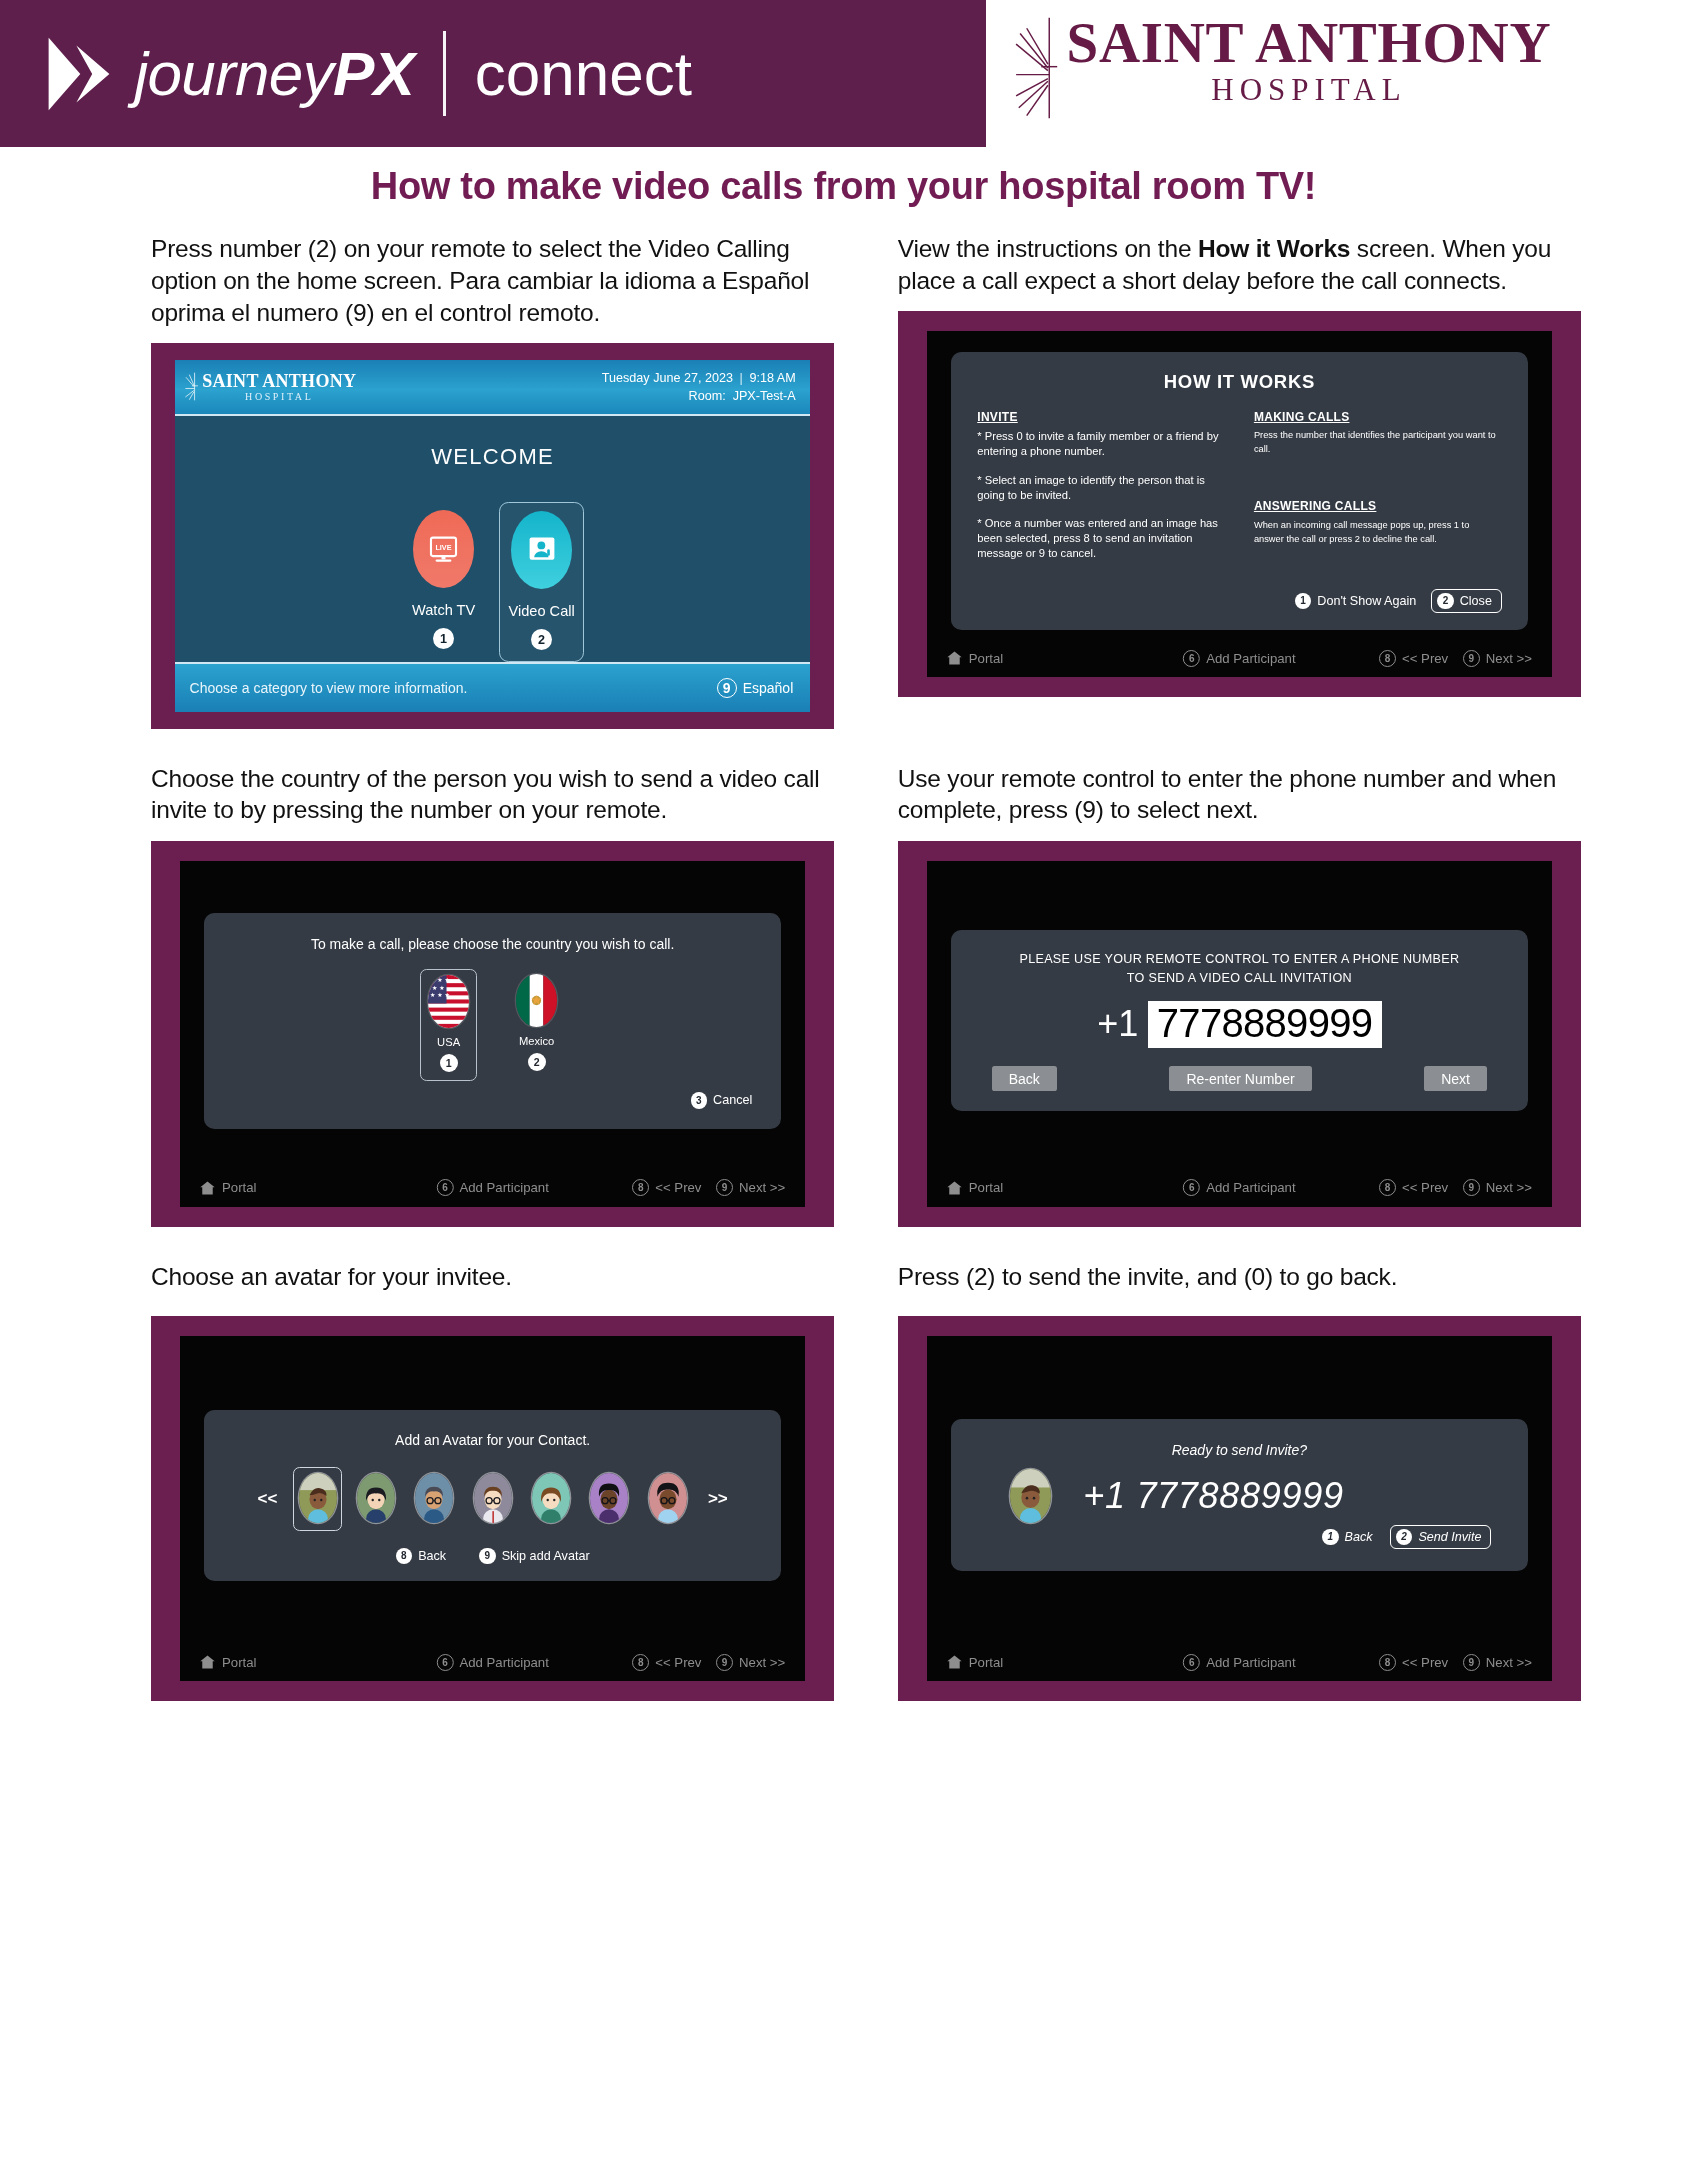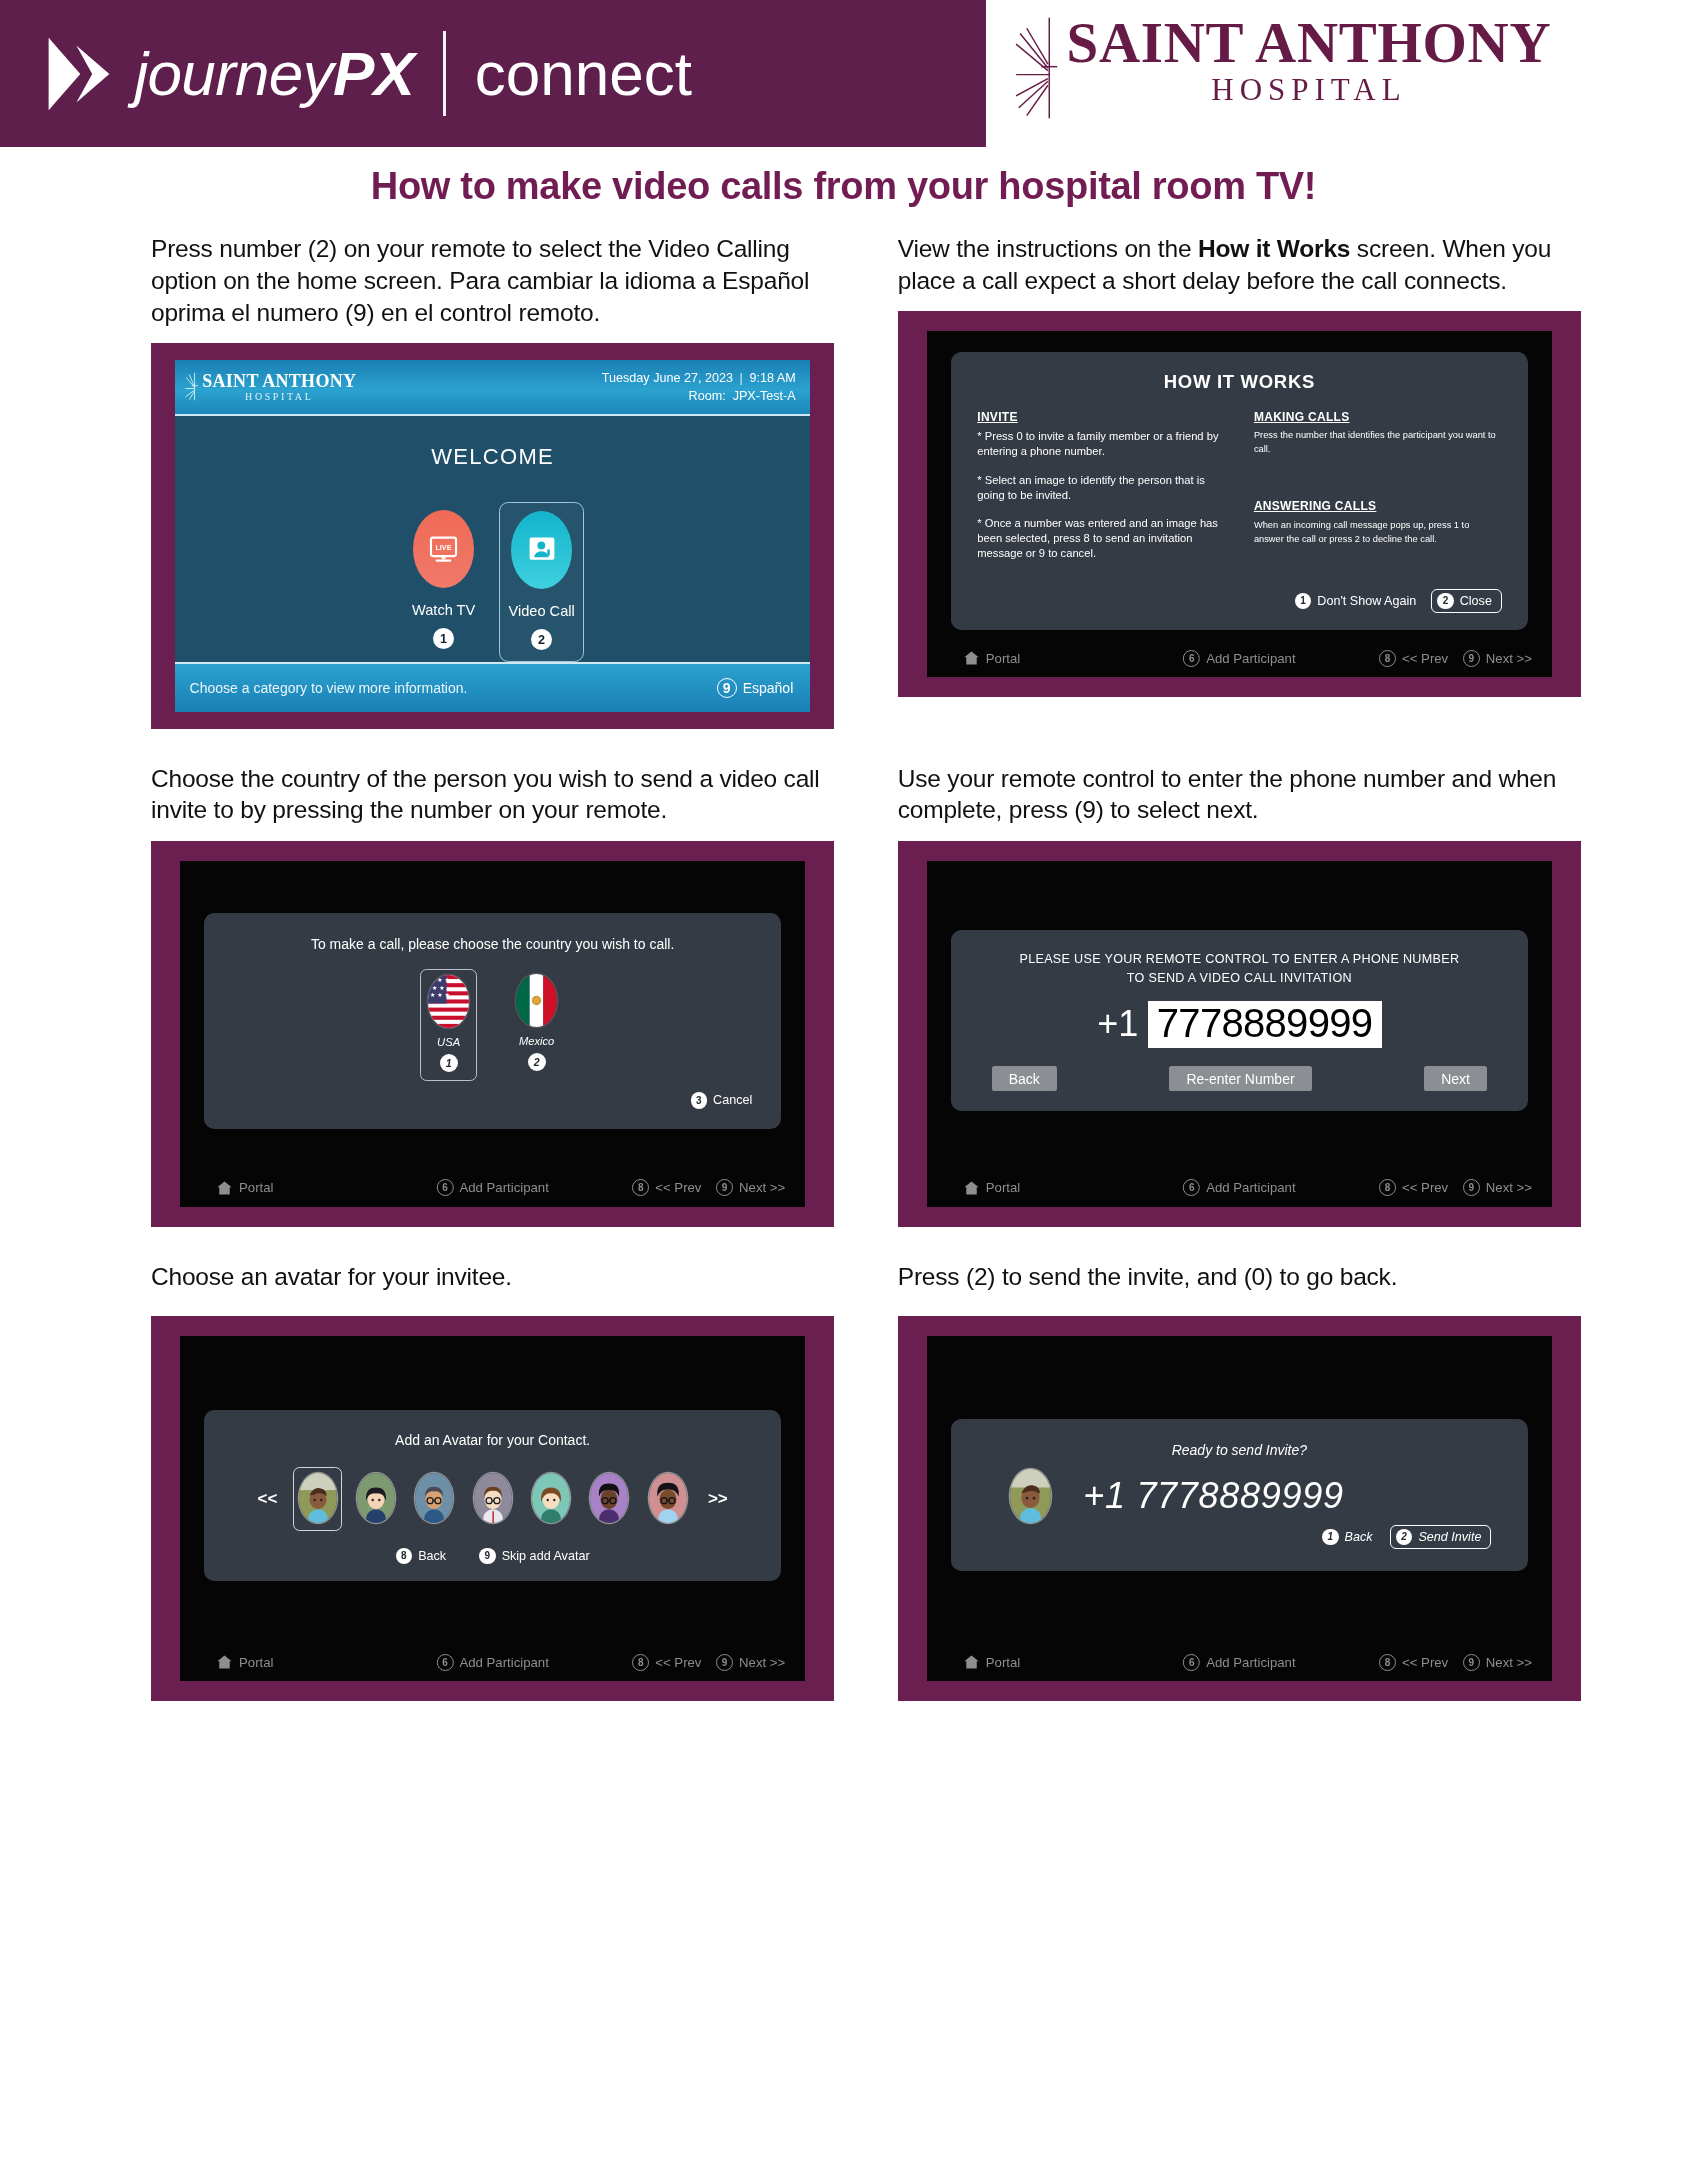--- a/index.html
+++ b/index.html
@@ -114,21 +114,21 @@
   
   .tv-dark { background:#050505; aspect-ratio: 1012 / 560; position:relative; display:flex; flex-direction:column; }
   .tvd-stage { flex:1; display:flex; align-items:center; justify-content:center; padding:17px 24px 5.3px; }
   .card {
     background:#353b44; border-radius:10.6px; width:100%; color:#fff;
   }
   .tvd-nav {
     height:38px; display:flex; align-items:center; color:#8e8e8e; font-size:13.2px;
     padding:0 20px; position:relative;
   }
-  .nav-left { display:flex; align-items:center; gap:6.6px; position:absolute; left:36px; }
+  .nav-left { display:flex; align-items:center; gap:6.6px; position:absolute; left:19px; }
   .nav-mid { display:flex; align-items:center; gap:6.6px; position:absolute; left:50%; transform:translateX(-50%); }
   .nav-right { display:flex; align-items:center; gap:14.6px; position:absolute; right:20px; }
   .nav-item { display:flex; align-items:center; gap:6px; }
   .nav-circ {
     width:17px;height:17px;border-radius:50%;border:1.3px solid #8e8e8e;color:#8e8e8e;
     font-size:10px;font-weight:700;display:flex;align-items:center;justify-content:center;
   }
   .home-ico { width:17px; height:16px; }
 
   
@@ -143,21 +143,21 @@
   .act { display:flex; align-items:center; gap:6px; font-size:12.6px; }
   .act .dot {
     width:16.5px;height:16.5px;border-radius:50%;background:#fff;color:#232830;
     font-size:10px;font-weight:700;display:flex;align-items:center;justify-content:center;
   }
   .act.boxed { border:1.3px solid #fff; border-radius:6px; padding:2.6px 8.6px 2.6px 5.3px; }
 
   
   .ctry { padding:22.5px 29px 20px; display:flex; flex-direction:column; align-items:center; }
   .ctry-title { font-size:14px; margin-bottom:17px; }
-  .ctry-tiles { display:flex; gap:31px;font-style:italic; }
+  .ctry-tiles { display:flex; gap:31px; }
   .ctry-tile { width:57px; display:flex; flex-direction:column; align-items:center; padding:5.3px 0 8px; border-radius:6.6px; }
   .ctry-tile.sel { border:1.3px solid #b9c2cc; }
   .flag { width:41px; height:53px; border-radius:50%; overflow:hidden; position:relative; box-shadow:0 0 0 1.3px rgba(255,255,255,.15); }
   .ctry-name { font-size:11.2px; margin-top:8px; }
   .ctry-badge {
     width:18px;height:18px;border-radius:50%;background:#fff;color:#232830;font-size:10.6px;
     font-weight:700;display:flex;align-items:center;justify-content:center;margin-top:6.6px;
   }
   .ctry-cancel { align-self:flex-end; display:flex; align-items:center; gap:6px; font-size:12.6px; margin-top:10.6px; }
 

